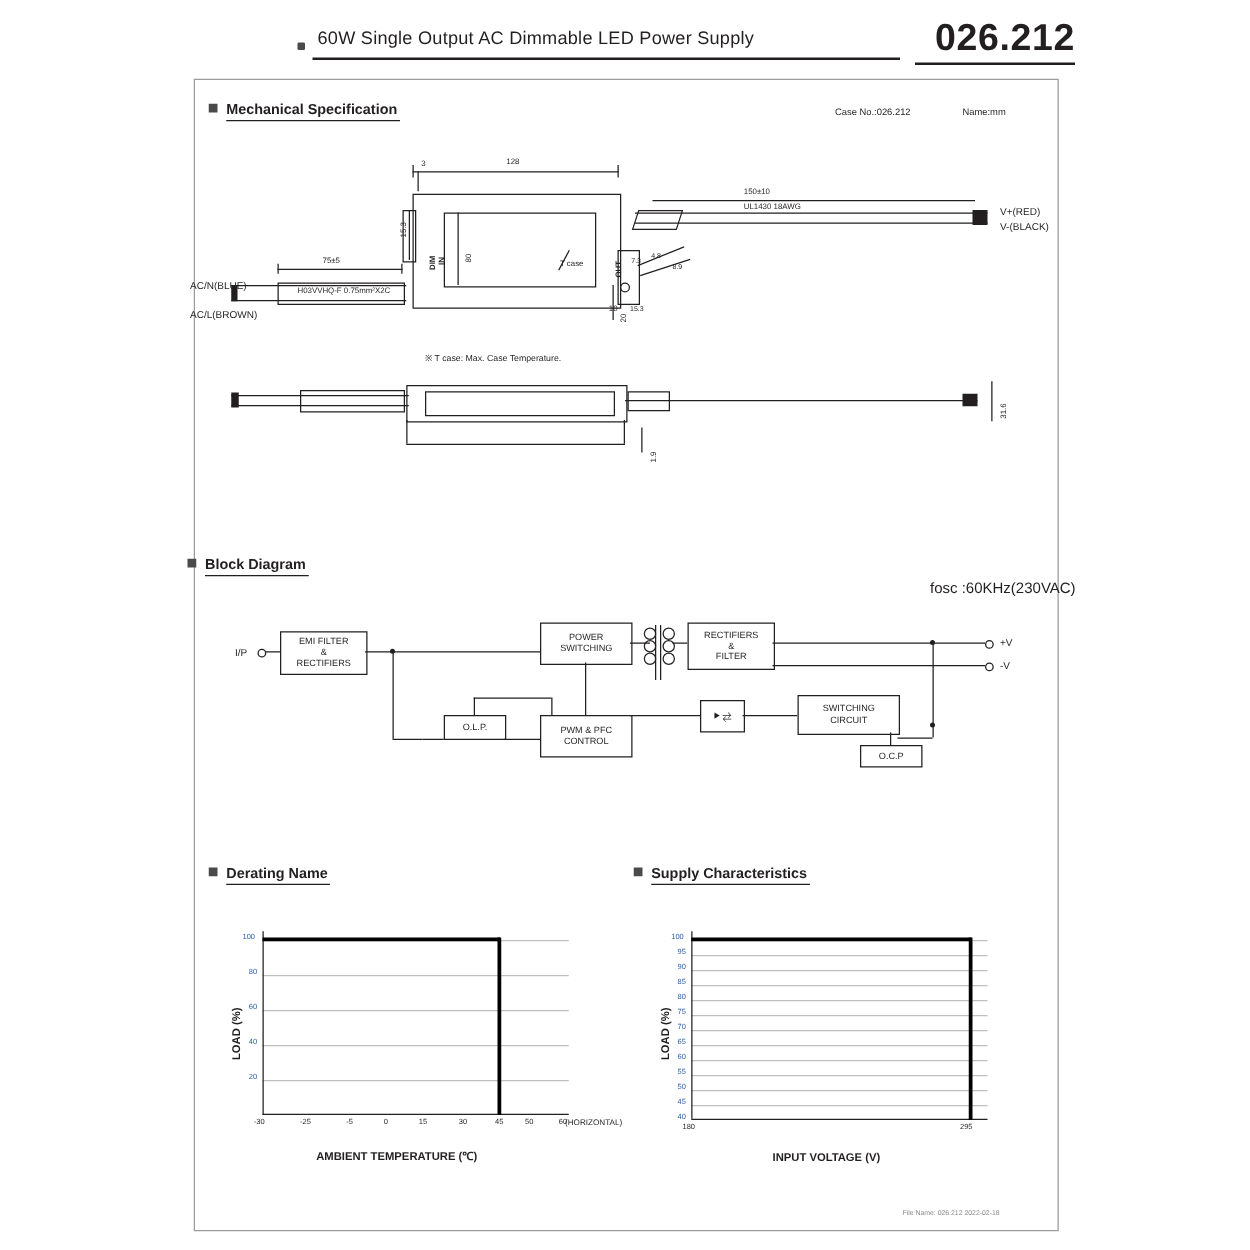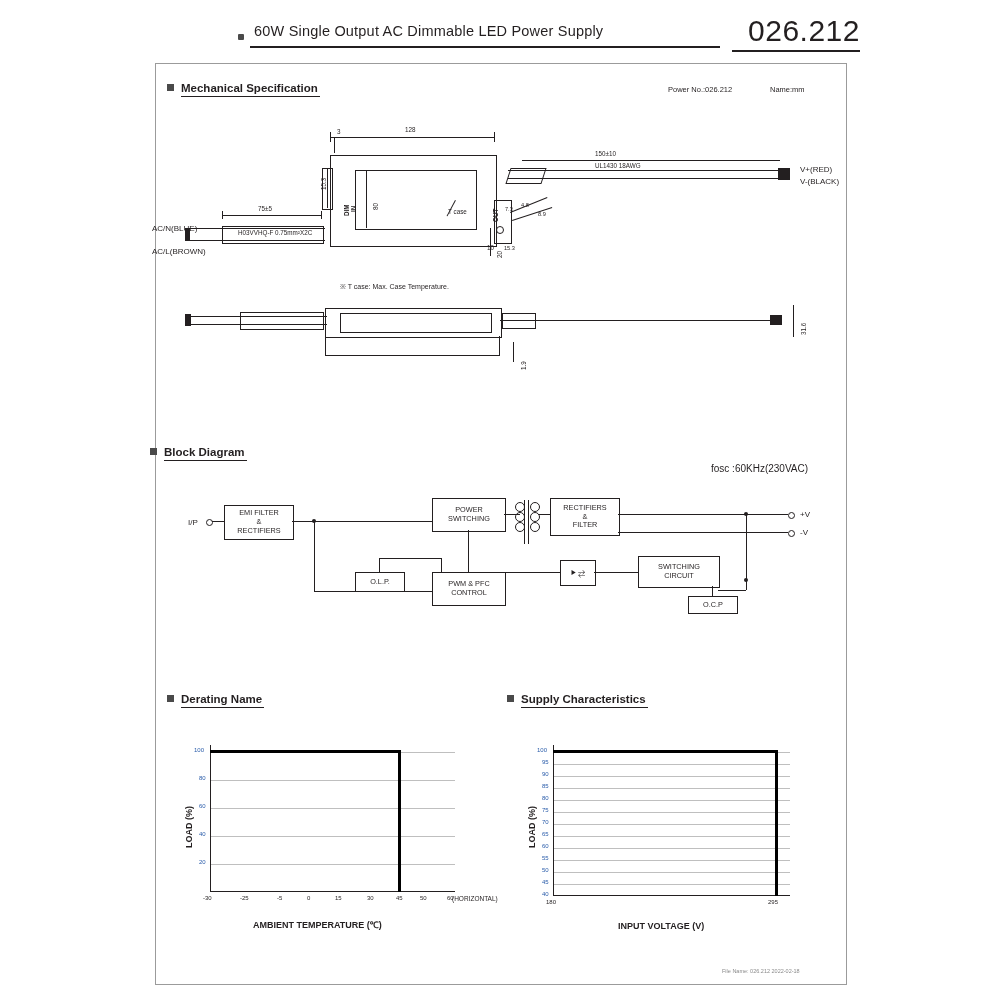--- a/index.html
+++ b/index.html
@@ -8,21 +8,21 @@
     font-family:"Liberation Sans",sans-serif;color:#000;
     position:relative;overflow:hidden;
   }
   .page{position:absolute;left:0;top:0;width:1000px;height:1000px;}
 
   
   .hdr{position:absolute;left:140px;top:20px;width:720px;height:34px;}
   .hdr-bullet{position:absolute;left:98px;top:14px;width:6px;height:6px;background:#4a4a4a;border-radius:1px;}
   .hdr-title{position:absolute;left:114px;top:3px;font-size:14.5px;font-weight:normal;letter-spacing:.2px;color:#231f20;white-space:nowrap;}
   .hdr-rule{position:absolute;left:110px;top:26px;width:470px;height:2px;background:#231f20;}
-  .hdr-model{position:absolute;right:0px;top:-6px;font-size:30px;font-weight:normal;letter-spacing:.5px;color:#231f20;}
+  .hdr-model{position:absolute;right:0px;top:-6px;font-size:30px;font-weight:bold;letter-spacing:.5px;color:#231f20;}
   .hdr-model-rule{position:absolute;right:0px;top:30px;width:128px;height:2px;background:#231f20;}
 
   
   .frame{position:absolute;left:155px;top:63px;width:690px;height:920px;border:1px solid #9b9b9b;background:#fff;}
 
   
   .sec{position:absolute;font-size:11.5px;font-weight:bold;color:#231f20;white-space:nowrap;}
   .sec .sq{display:inline-block;width:7px;height:7px;background:#4a4a4a;margin-right:7px;vertical-align:1px;}
   .sec .ul{position:absolute;left:14px;right:-2px;bottom:-3px;height:1.5px;background:#231f20;}
 
@@ -73,21 +73,21 @@
     <div class="hdr-model">026.212</div>
     <div class="hdr-model-rule"></div>
   </div>
 
   <div class="frame"></div>
 
   <div class="sec" style="left:167px;top:82px;">
     <span class="sq"></span><span>Mechanical Specification</span>
     <span class="ul"></span>
   </div>
-  <div class="tiny" style="left:668px;top:85px;">Power No.:026.212</div>
+  <div class="tiny" style="left:668px;top:85px;">Case No.:026.212</div>
   <div class="tiny" style="left:770px;top:85px;">Name:mm</div>
 
   <div class="ln" style="left:330px;top:155px;width:165px;height:90px;background:none;border:1.4px solid #231f20;"></div>
 
   <div class="ln" style="left:355px;top:170px;width:120px;height:58px;background:none;border:1px solid #231f20;"></div>
 
   <div class="ln" style="left:322px;top:168px;width:9px;height:40px;background:none;border:1px solid #231f20;"></div>
 
   <div class="ln" style="left:494px;top:200px;width:16px;height:42px;background:none;border:1px solid #231f20;"></div>
   <div class="ln" style="left:496px;top:226px;width:6px;height:6px;background:none;border:1px solid #231f20;border-radius:50%;"></div>
@@ -169,21 +169,21 @@
 
   <div class="tiny6 rot90" style="left:800px;top:335px;">31.6</div>
   <div class="ln vl" style="left:793px;top:305px;height:32px;"></div>
   <div class="tiny6 rot90" style="left:520px;top:370px;">1.9</div>
   <div class="ln vl" style="left:513px;top:342px;height:20px;"></div>
 
   <div class="sec" style="left:150px;top:446px;">
     <span class="sq"></span><span>Block Diagram</span>
     <span class="ul"></span>
   </div>
-  <div class="tiny" style="left:711px;top:463px;font-size:10px;">fosc :60KHz(230VAC)</div>
+  <div class="tiny" style="left:744px;top:463px;font-size:12px;">fosc :60KHz(230VAC)</div>
 
   <div class="tiny" style="left:188px;top:518px;font-size:8px;">I/P</div>
   <div class="node" style="left:206px;top:519px;"></div>
   <div class="ln hl" style="left:212px;top:521px;width:12px;"></div>
 
   <div class="bx" style="left:224px;top:505px;width:68px;height:33px;">
     <div>
       <div>EMI FILTER</div>
       <div>&amp;</div>
       <div>RECTIFIERS</div>

